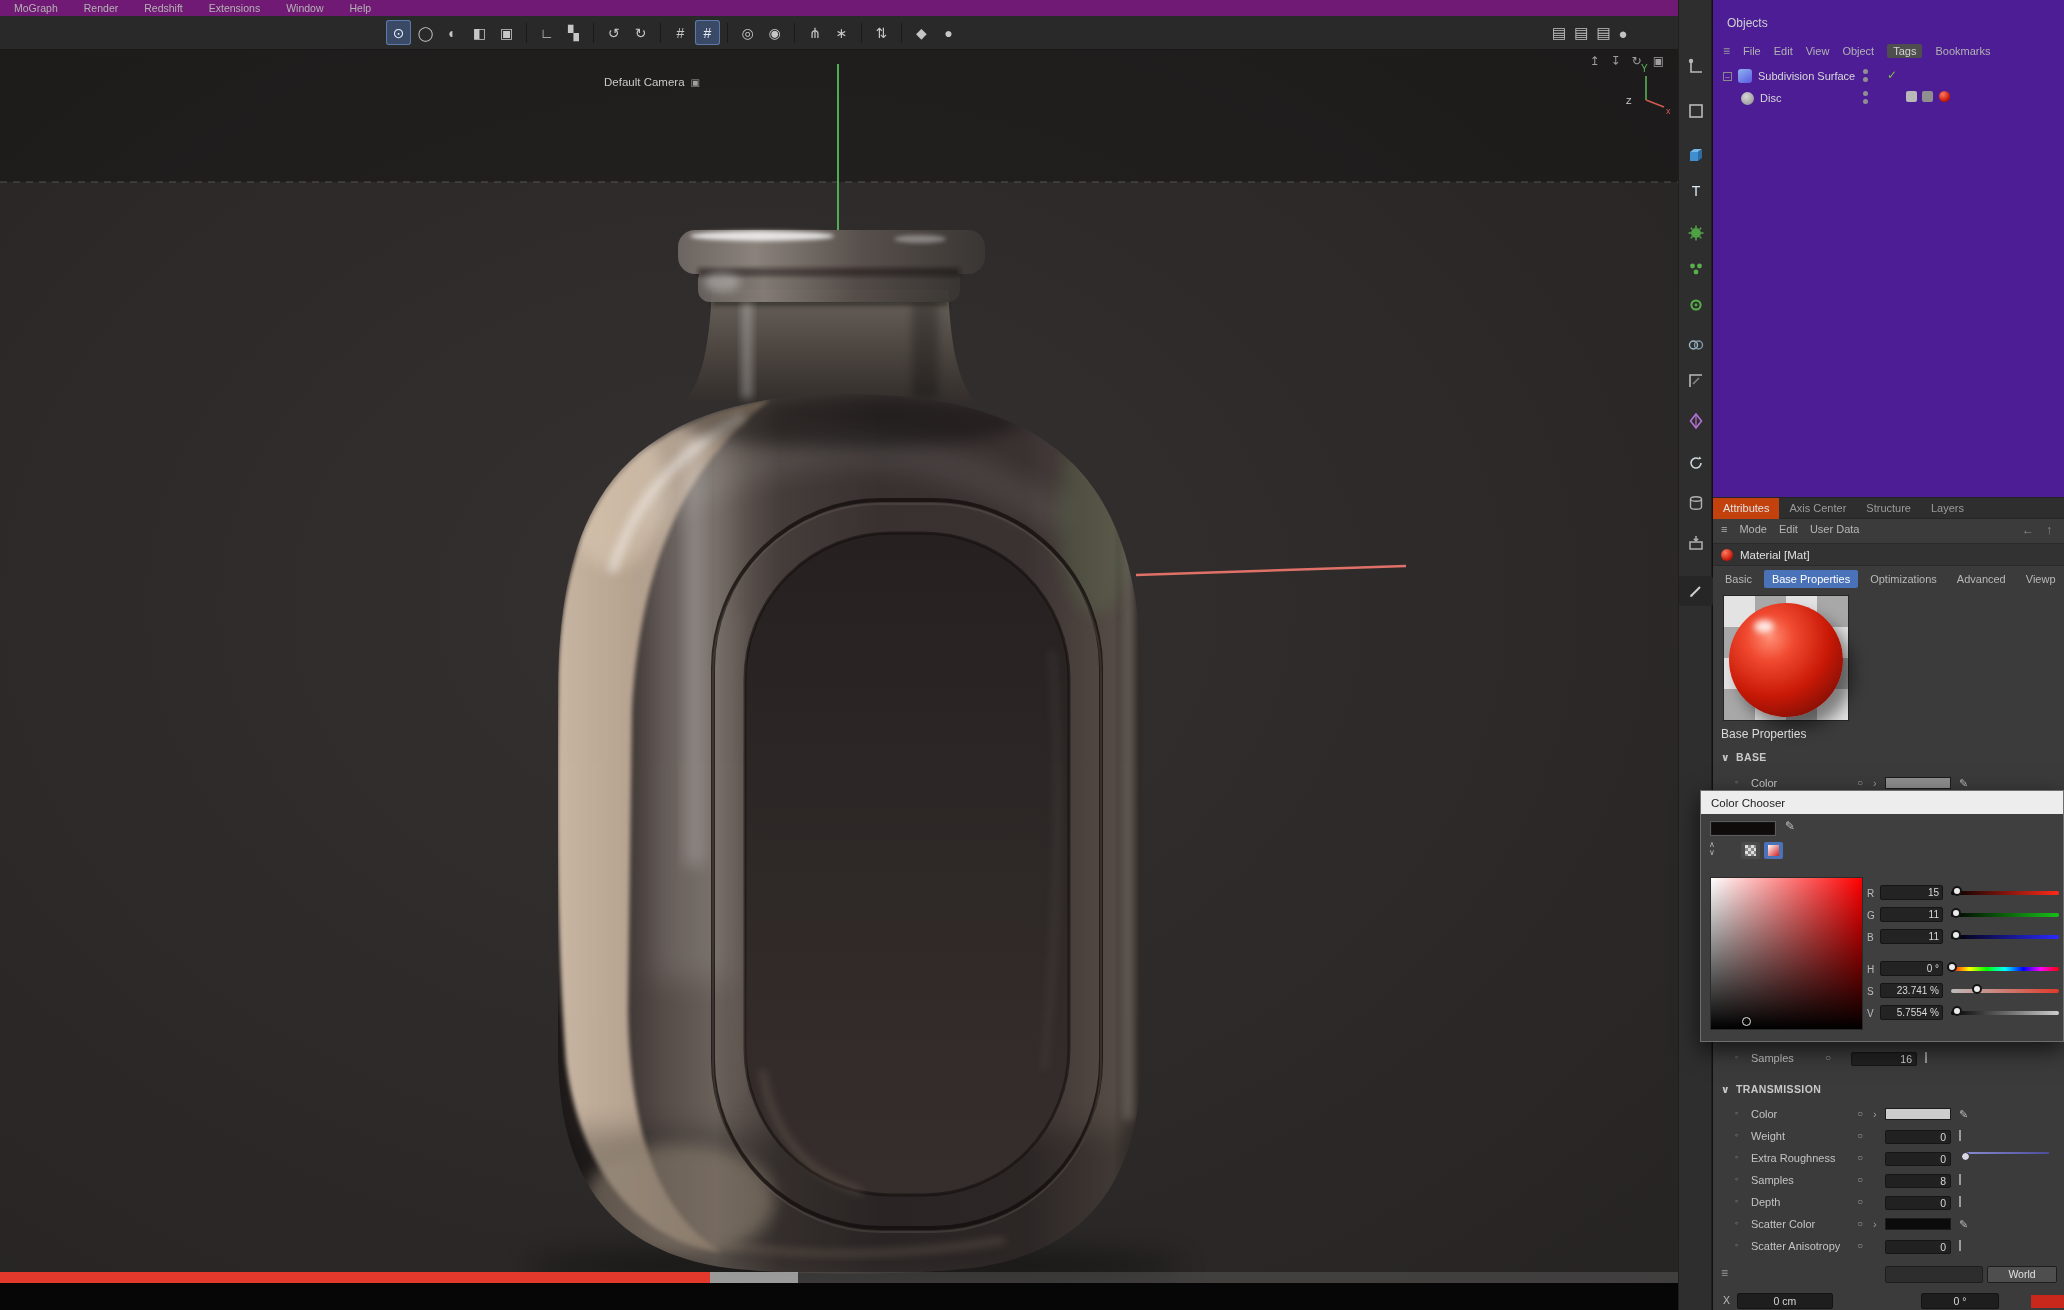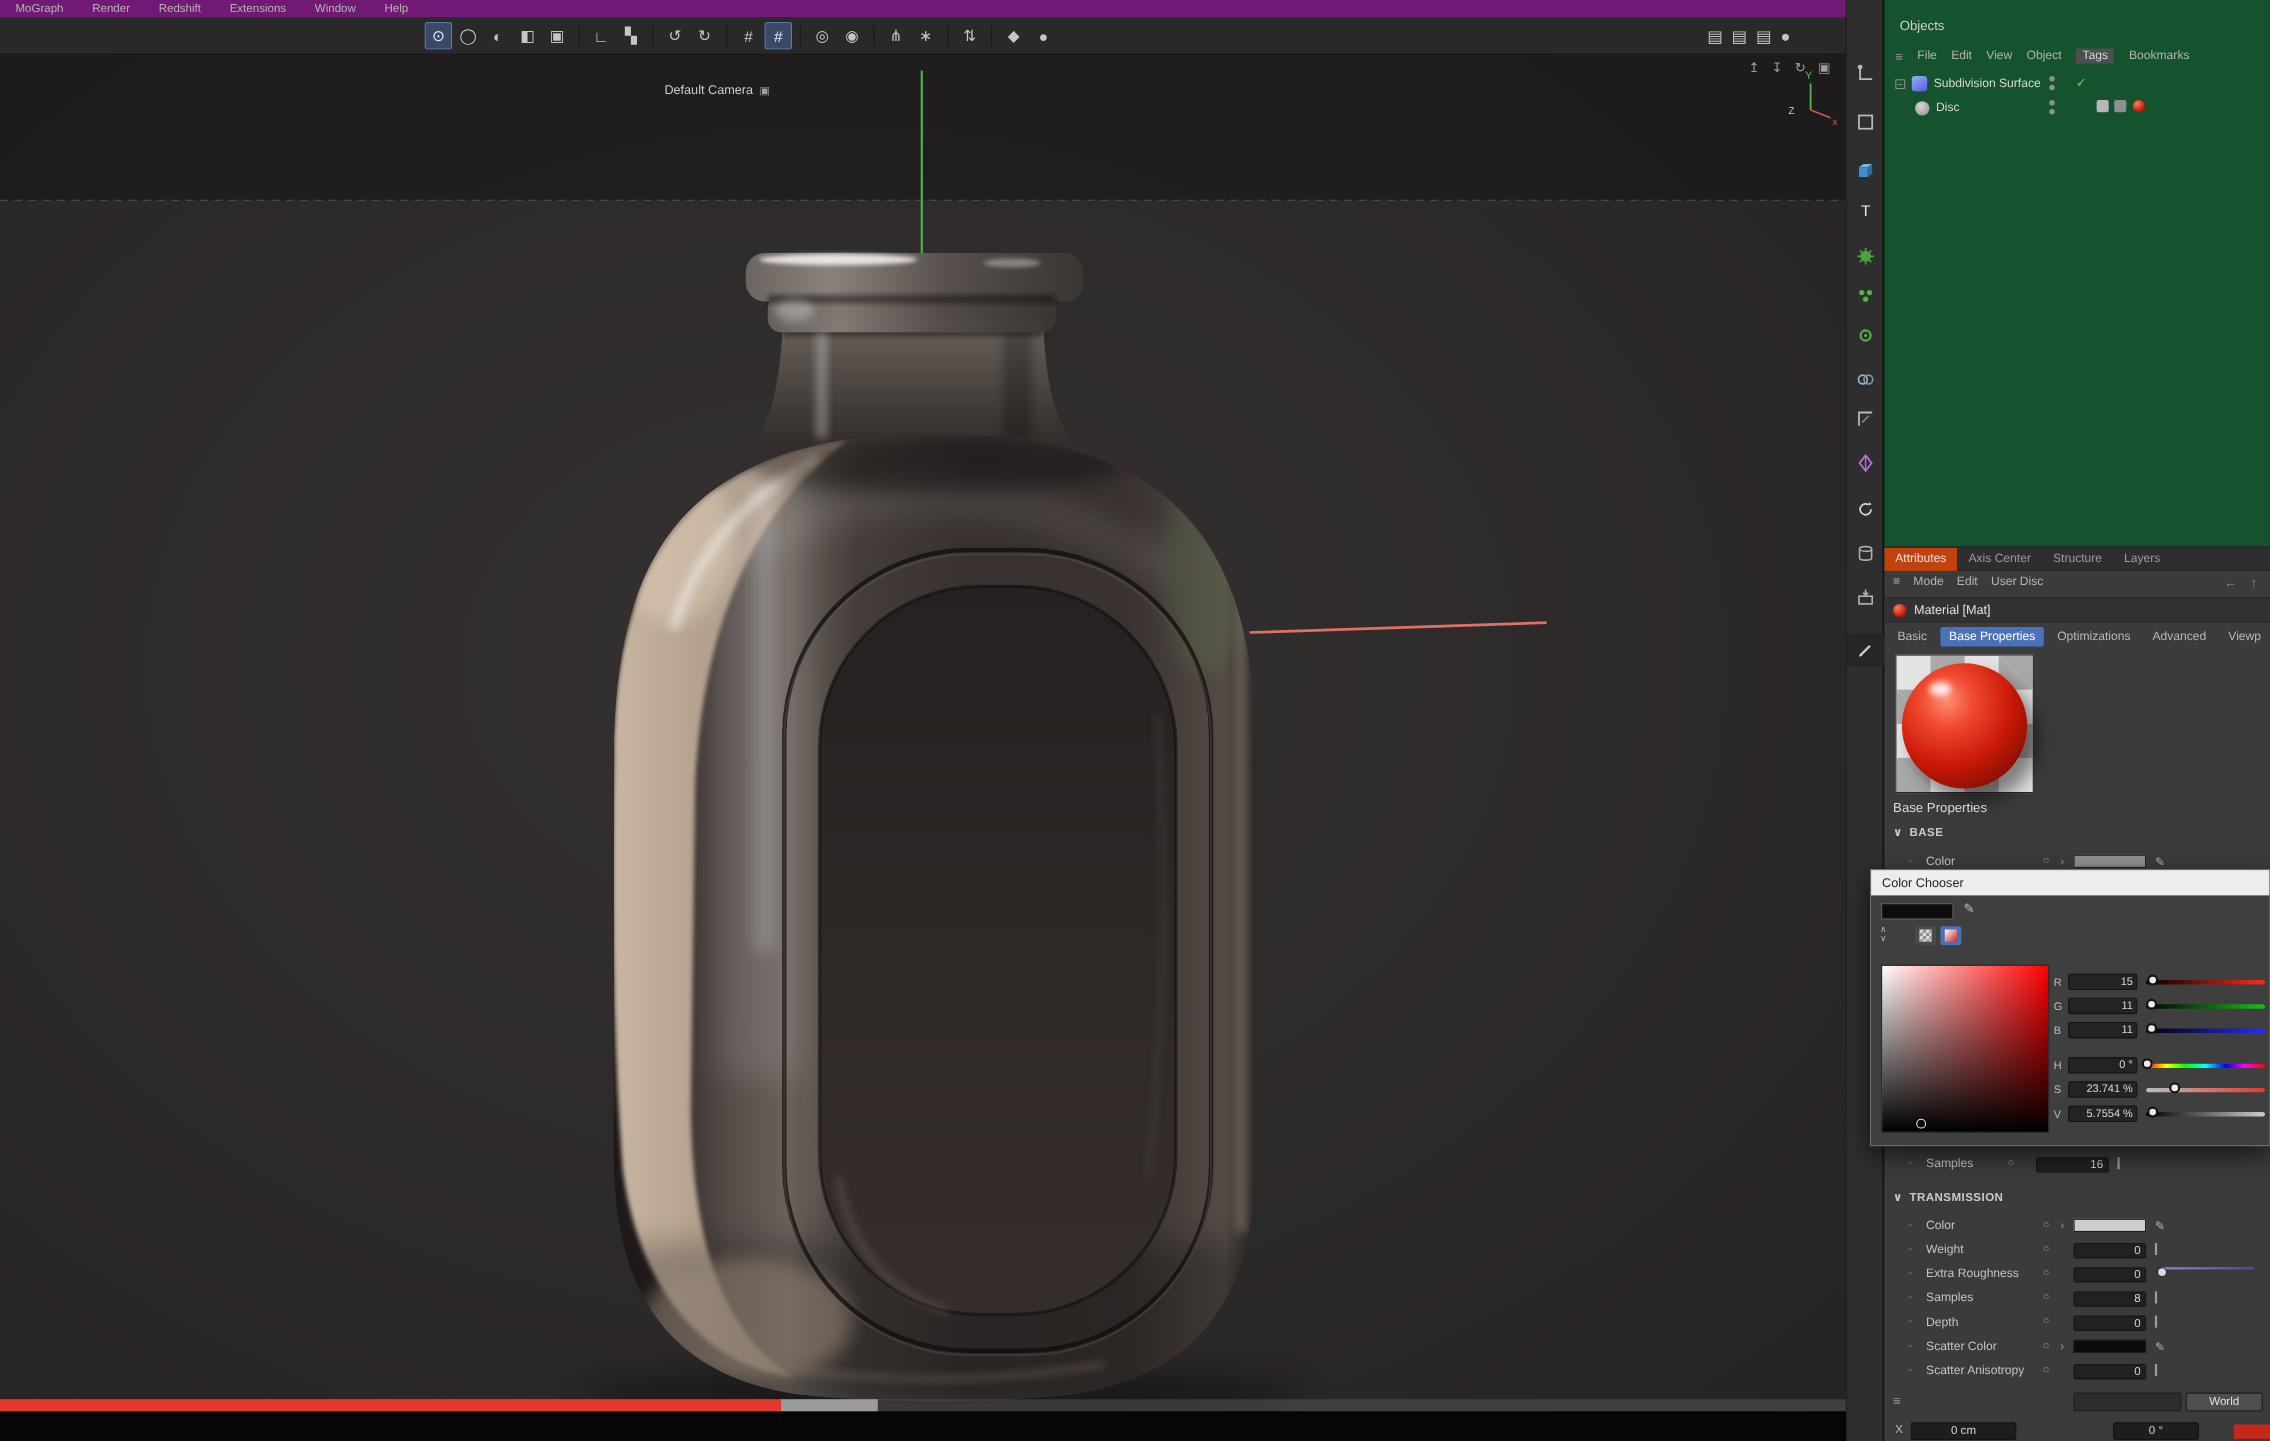--- a/index.html
+++ b/index.html
@@ -34,21 +34,21 @@
   #progress .buffered{position:absolute;left:710px;top:0;height:100%;width:88px;background:rgba(235,235,235,.55);}
   #bottom-strip{position:absolute;left:0;top:1283px;width:1678px;height:27px;background:#060606;z-index:8;}
 
   
   #toolstrip{position:absolute;left:1678px;top:0;width:34px;height:1310px;background:#2e2e2e;
              border-left:1px solid #1f1f1f;border-right:1px solid #1f1f1f;z-index:4;}
   .strip-icon{position:absolute;left:0;width:34px;height:30px;display:flex;align-items:center;justify-content:center;}
   .strip-icon.pressed{background:#262626;border-radius:3px;}
 
   
-  #objects-panel{position:absolute;left:1713px;top:0;width:351px;height:497px;background:#14532d;}
+  #objects-panel{position:absolute;left:1713px;top:0;width:351px;height:497px;background:#4c1d95;}
   .op-title{position:absolute;left:14px;top:16px;font-size:12px;color:#cfcfcf;}
   .op-menu{position:absolute;left:10px;top:42px;height:18px;display:flex;align-items:center;gap:13px;
            font-size:11px;color:#b2b2b2;}
   .op-menu .hamburger{font-size:12px;color:#9a9a9a;}
   .mi-tags{background:#4e4e4e;padding:1px 6px;border-radius:2px;color:#d5d5d5;}
   .op-row{position:absolute;height:20px;display:flex;align-items:center;font-size:11px;color:#d8d8d8;gap:6px;}
   .expander{width:9px;height:9px;border:1px solid #8a8a8a;font-size:8px;line-height:7px;text-align:center;color:#bbb;}
   .sds-icon{width:14px;height:14px;border-radius:3px;background:linear-gradient(145deg,#8fb4f0,#5a5ae0);}
   .disc-icon{width:13px;height:13px;border-radius:50%;background:radial-gradient(circle at 40% 35%,#d8d8d8,#8a8a8a);}
   .op-dots{position:absolute;display:flex;flex-direction:column;gap:3px;}
@@ -468,21 +468,21 @@
     <div class="ap-tabs">
       <span class="ap-tab active">Attributes</span>
       <span class="ap-tab">Axis Center</span>
       <span class="ap-tab">Structure</span>
       <span class="ap-tab">Layers</span>
     </div>
     <div class="ap-modebar">
       <span>≡</span>
       <span>Mode</span>
       <span>Edit</span>
-      <span>User Disc</span>
+      <span>User Data</span>
     </div>
     <div class="ap-nav">
       <span>←</span>
       <span>↑</span>
     </div>
     <div class="ap-material">
       <span class="mat-ball"></span>
       <span>Material [Mat]</span>
     </div>
     <div class="ap-subtabs">

